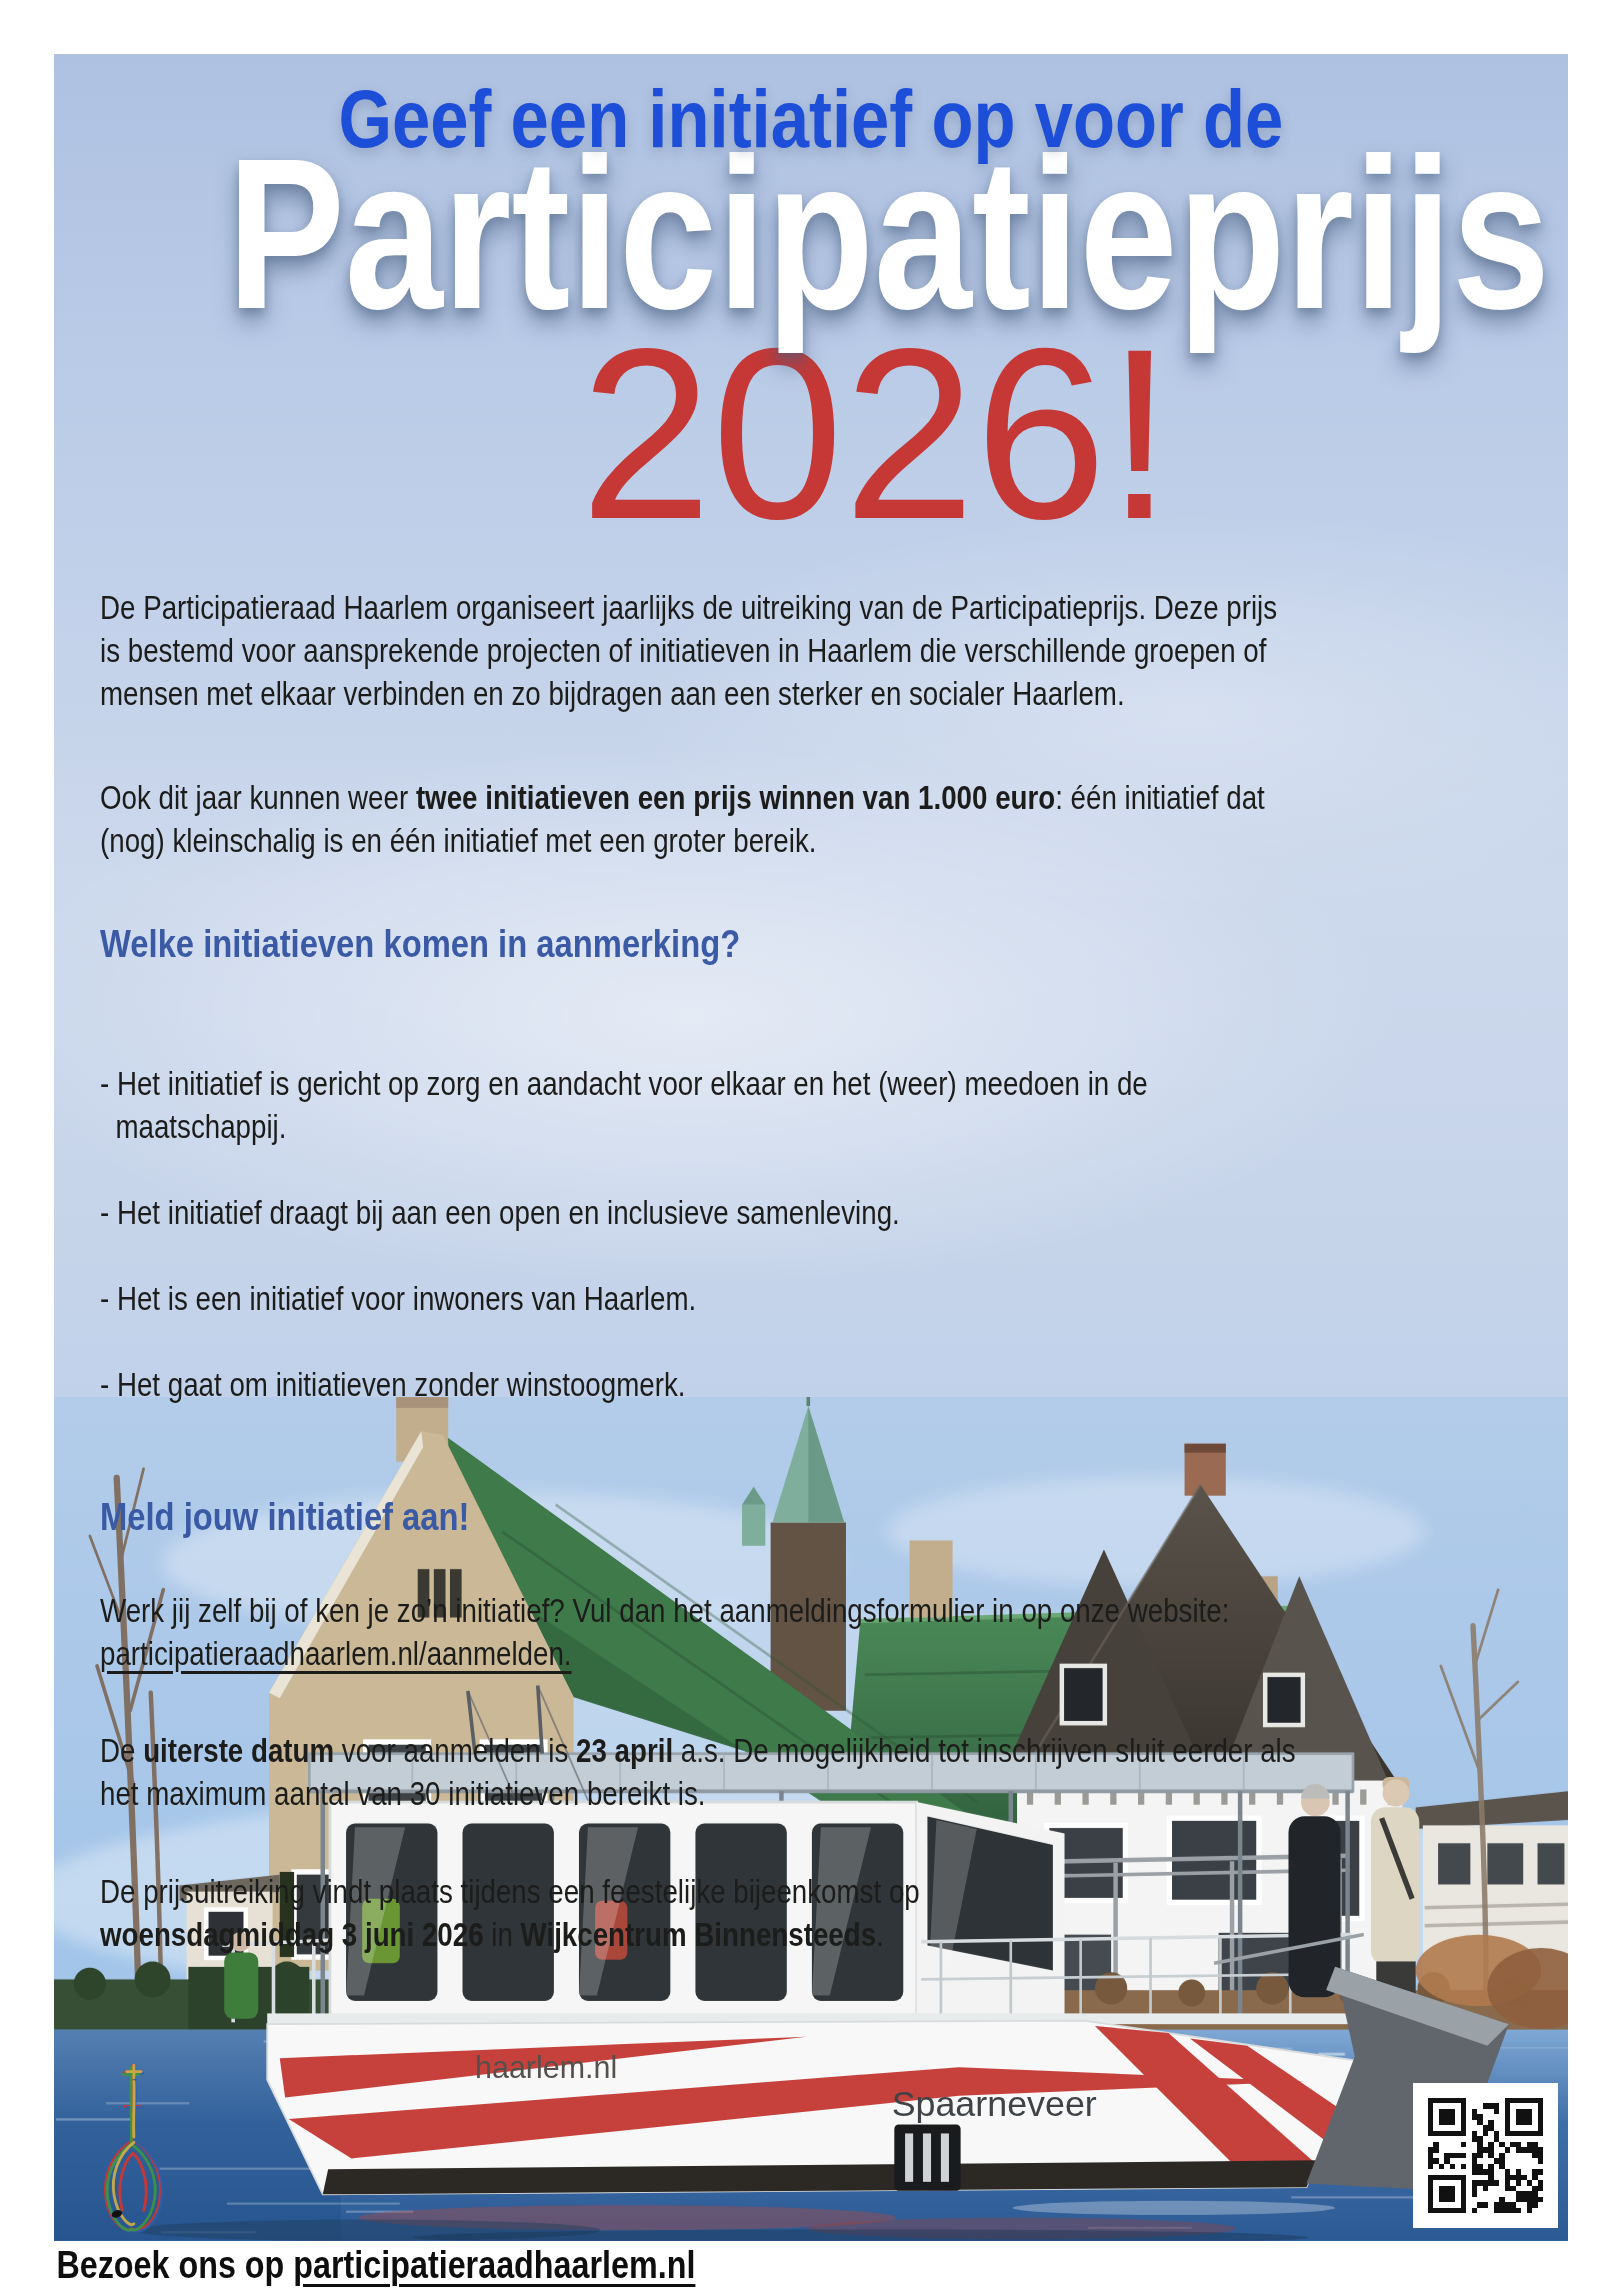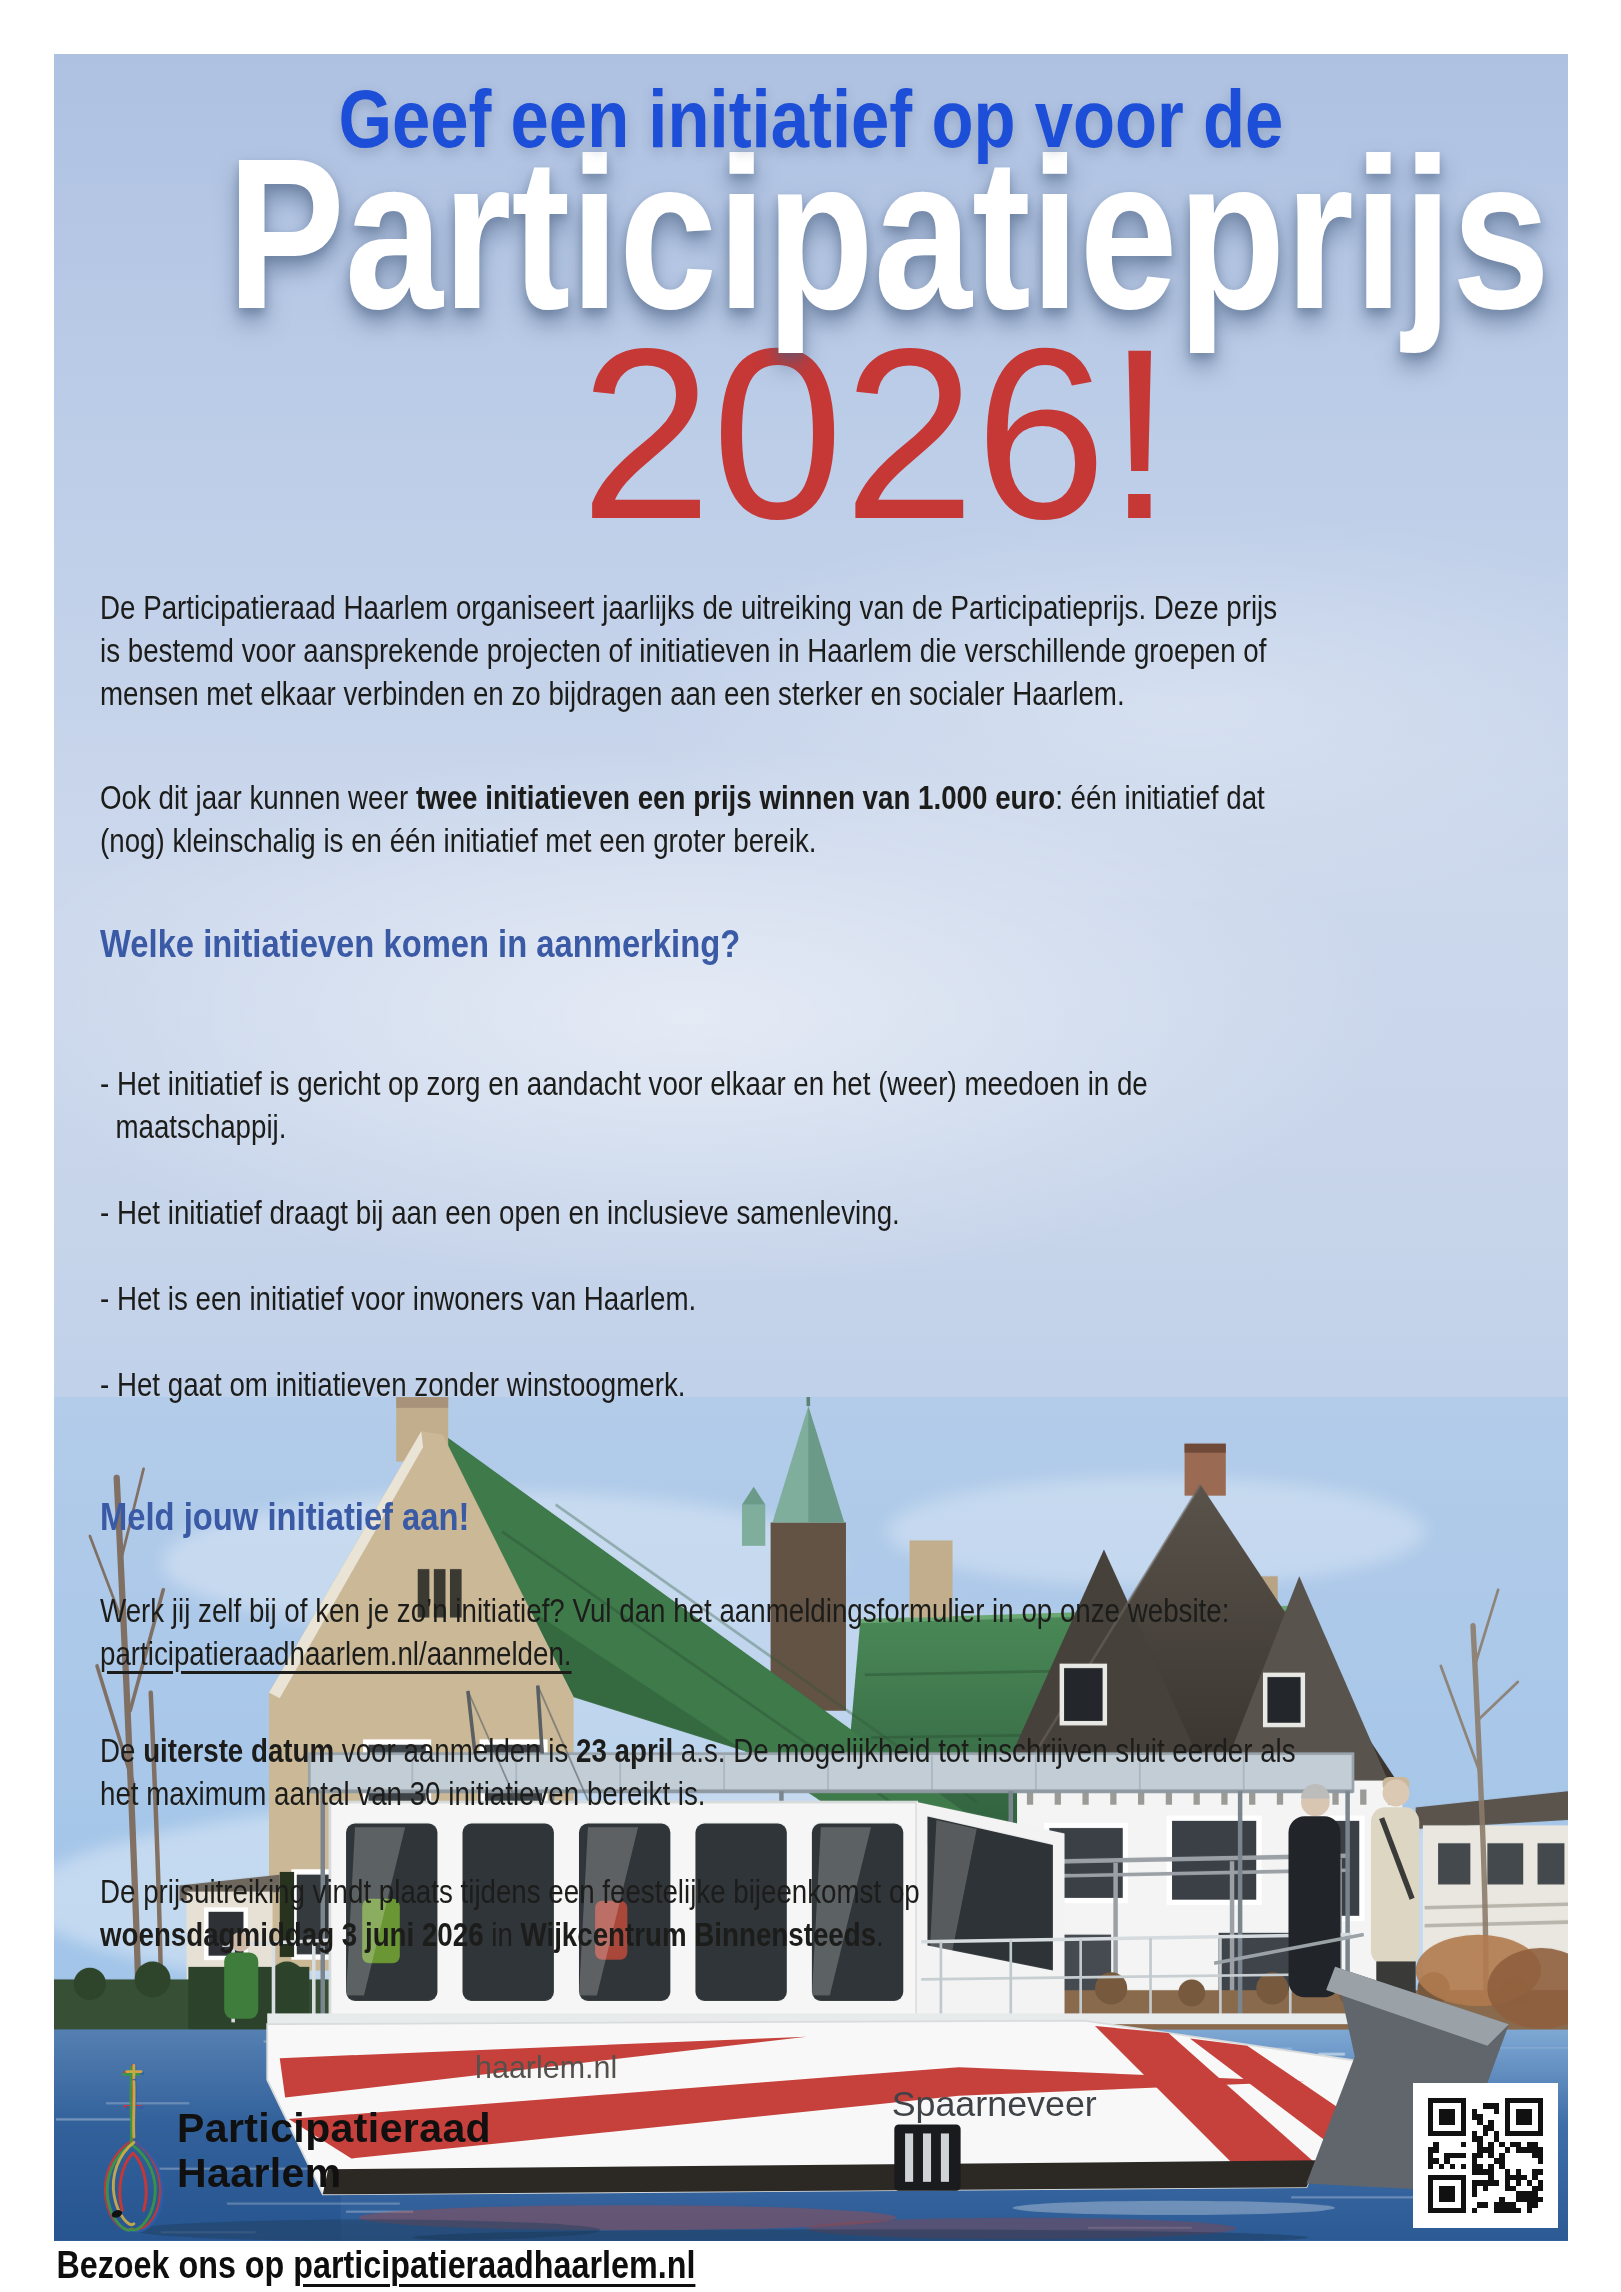--- a/index.html
+++ b/index.html
@@ -443,24 +443,20 @@
         <path d="M48,6 v16 M39,14 h18 M48,24 c-1,22 1,44 0,66"></path>
         <path d="M48,92 C28,106 18,130 22,154 C26,178 42,192 48,187 C54,192 70,178 74,154 C78,130 68,106 48,92 Z"></path>
       </g>
       <g stroke="#e8b93c" opacity=".8" transform="translate(1,-2)">
         <path d="M48,8 v14 M40,15 h16 M48,26 c1,20 -1,42 0,62"></path>
         <path d="M48,94 C30,108 22,132 26,154 C30,176 43,190 48,185"></path>
       </g>
     </g>
     <ellipse cx="30" cy="172" rx="6" ry="4" fill="#111111" transform="rotate(-20 30 172)"></ellipse>
   </svg>
-  <div class="logo-text">
-    <div>Participatieraad</div>
-    <div>Haarlem</div>
-  </div>
 
   <div class="qr-box">
     <svg id="qr" viewBox="0 0 21 21" fill="#111111" shape-rendering="crispEdges">
         <rect x="0" y="0" width="1" height="1"></rect>
         <rect x="1" y="0" width="1" height="1"></rect>
         <rect x="2" y="0" width="1" height="1"></rect>
         <rect x="3" y="0" width="1" height="1"></rect>
         <rect x="4" y="0" width="1" height="1"></rect>
         <rect x="5" y="0" width="1" height="1"></rect>
         <rect x="6" y="0" width="1" height="1"></rect>

